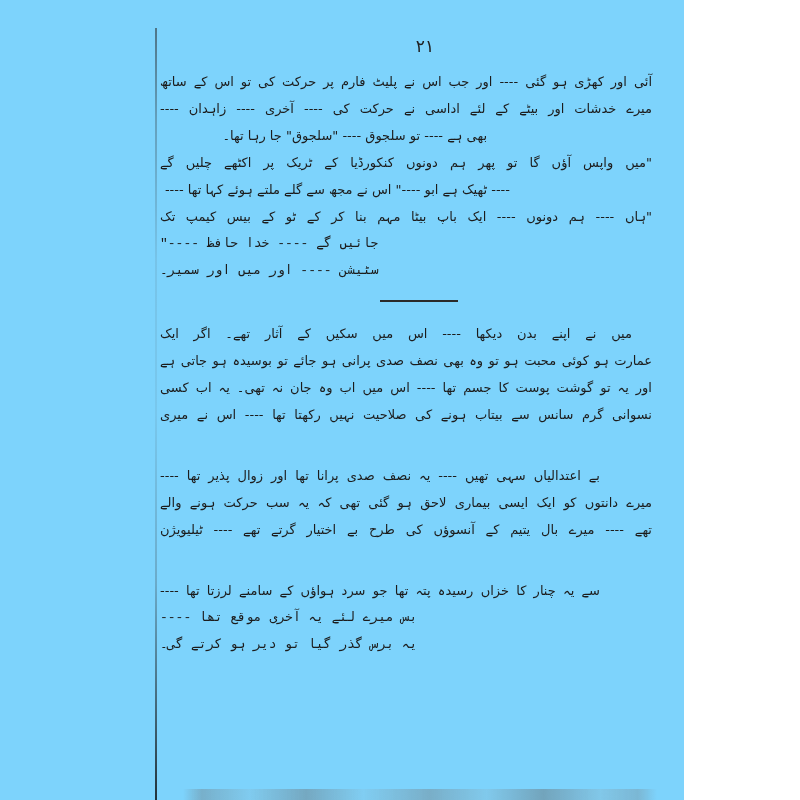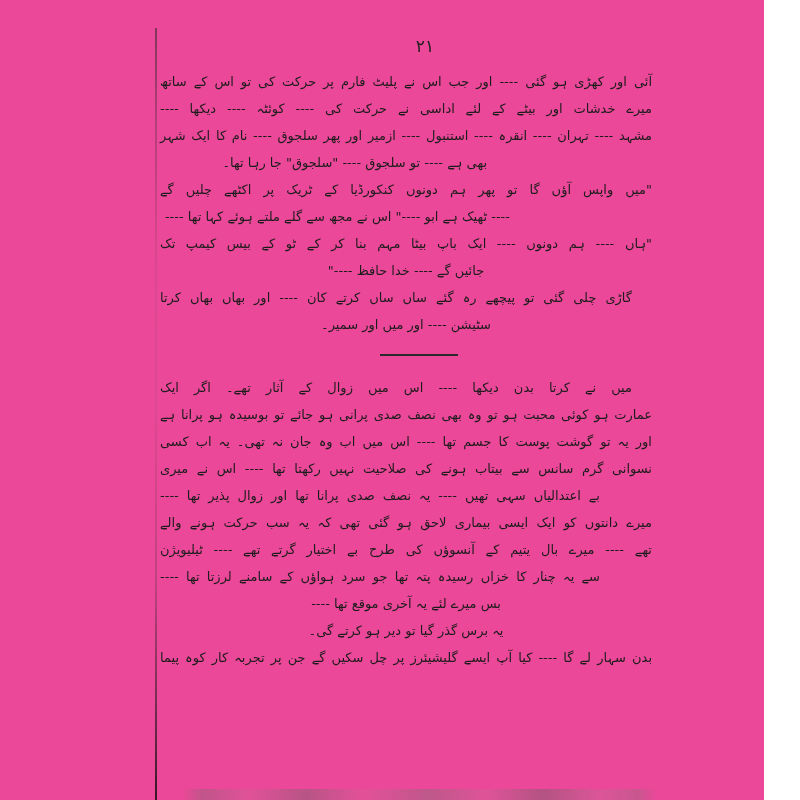--- a/index.html
+++ b/index.html
@@ -3,23 +3,23 @@
 <meta charset="utf-8">
 <title>Scanned Book Page</title>
 <style>
   html, body {
     margin: 0;
     padding: 0;
     background: #ffffff;
   }
   #page {
     position: relative;
-    width: 764px;
+    width: 684px;
     height: 800px;
-    background: #ec4899;
+    background: #7dd3fc;
     overflow: hidden;
     font-family: "DejaVu Sans", sans-serif;
     color: #1c1c1c;
   }
   
   #edge-line {
     position: absolute;
     left: 155px;
     top: 28px;
     width: 2px;
@@ -78,24 +78,24 @@
     height: 27px;
     overflow: visible;
     white-space: nowrap;
   }
   .line.full, .line.indent, .line.near-full {
     white-space: normal;
     text-align: justify;
     text-align-last: justify;
   }
   .line.indent    { padding-right: 20px; }
-  .line.near-full { padding-right: 52px; }
+  .line.near-full { padding-right: 52px; margin-top: 34px; }
   .line.short-a   { text-align: right; padding-right: 165px; }
   .line.short-b   { text-align: right; padding-right: 142px; }
-  .line.center    { text-align: center; }
+  .line.center    { text-align: left; font-family: Liberation Mono, monospace; }
   .rule-slot {
     height: 36px;
     position: relative;
   }
   .rule {
     position: absolute;
     left: 220px;           
     top: 16px;
     width: 78px;
     height: 2px;
@@ -103,38 +103,35 @@
   }
 </style>
 </head>
 <body>
 
 <div id="page">
   <div id="edge-line"></div>
   <div id="page-number">۲۱</div>
   <div id="text-column">
       <div class="line full" dir="rtl">آئی اور کھڑی ہو گئی ---- اور جب اس نے پلیٹ فارم پر حرکت کی تو اس کے ساتھ</div>
-      <div class="line full" dir="rtl">میرے خدشات اور بیٹے کے لئے اداسی نے حرکت کی ---- کوئٹہ ---- دیکھا ----</div>
-      <div class="line full" dir="rtl">مشہد ---- تہران ---- انقرہ ---- استنبول ---- ازمیر اور پھر سلجوق ---- نام کا ایک شہر</div>
+      <div class="line full" dir="rtl">میرے خدشات اور بیٹے کے لئے اداسی نے حرکت کی ---- آخری ---- زاہدان ----</div>
       <div class="line short-a" dir="rtl">بھی ہے ---- تو سلجوق ---- "سلجوق" جا رہا تھا۔</div>
       <div class="line full" dir="rtl">"میں واپس آؤں گا تو پھر ہم دونوں کنکورڈیا کے ٹریک پر اکٹھے چلیں گے</div>
       <div class="line short-b" dir="rtl">---- ٹھیک ہے ابو ----" اس نے مجھ سے گلے ملتے ہوئے کہا تھا ----</div>
       <div class="line full" dir="rtl">"ہاں ---- ہم دونوں ---- ایک باپ بیٹا مہم بنا کر کے ٹو کے بیس کیمپ تک</div>
       <div class="line center" dir="rtl">جائیں گے ---- خدا حافظ ----"</div>
-      <div class="line indent" dir="rtl">گاڑی چلی گئی تو پیچھے رہ گئے ساں ساں کرتے کان ---- اور بھاں بھاں کرتا</div>
       <div class="line center" dir="rtl">سٹیشن ---- اور میں اور سمیر۔</div>
       <div class="rule-slot">
         <div class="rule"></div>
       </div>
-      <div class="line indent" dir="rtl">میں نے کرتا بدن دیکھا ---- اس میں زوال کے آثار تھے۔ اگر ایک</div>
-      <div class="line full" dir="rtl">عمارت ہو کوئی محبت ہو تو وہ بھی نصف صدی پرانی ہو جائے تو بوسیدہ ہو پرانا ہے</div>
+      <div class="line indent" dir="rtl">میں نے اپنے بدن دیکھا ---- اس میں سکیں کے آثار تھے۔ اگر ایک</div>
+      <div class="line full" dir="rtl">عمارت ہو کوئی محبت ہو تو وہ بھی نصف صدی پرانی ہو جائے تو بوسیدہ ہو جاتی ہے</div>
       <div class="line full" dir="rtl">اور یہ تو گوشت پوست کا جسم تھا ---- اس میں اب وہ جان نہ تھی۔ یہ اب کسی</div>
       <div class="line full" dir="rtl">نسوانی گرم سانس سے بیتاب ہونے کی صلاحیت نہیں رکھتا تھا ---- اس نے میری</div>
       <div class="line near-full" dir="rtl">بے اعتدالیاں سہی تھیں ---- یہ نصف صدی پرانا تھا اور زوال پذیر تھا ----</div>
       <div class="line full" dir="rtl">میرے دانتوں کو ایک ایسی بیماری لاحق ہو گئی تھی کہ یہ سب حرکت ہونے والے</div>
       <div class="line full" dir="rtl">تھے ---- میرے بال یتیم کے آنسوؤں کی طرح بے اختیار گرتے تھے ---- ٹیلیویژن</div>
       <div class="line near-full" dir="rtl">سے یہ چنار کا خزاں رسیدہ پتہ تھا جو سرد ہواؤں کے سامنے لرزتا تھا ----</div>
       <div class="line center" dir="rtl">بس میرے لئے یہ آخری موقع تھا ----</div>
       <div class="line center" dir="rtl">یہ برس گذر گیا تو دیر ہو کرتے گی۔</div>
-      <div class="line full" dir="rtl">بدن سہار لے گا ---- کیا آپ ایسے گلیشیئرز پر چل سکیں گے جن پر تجربہ کار کوہ پیما</div>
     </div>
   <div id="bottom-band"></div>
 </div>
 
 </body></html>

